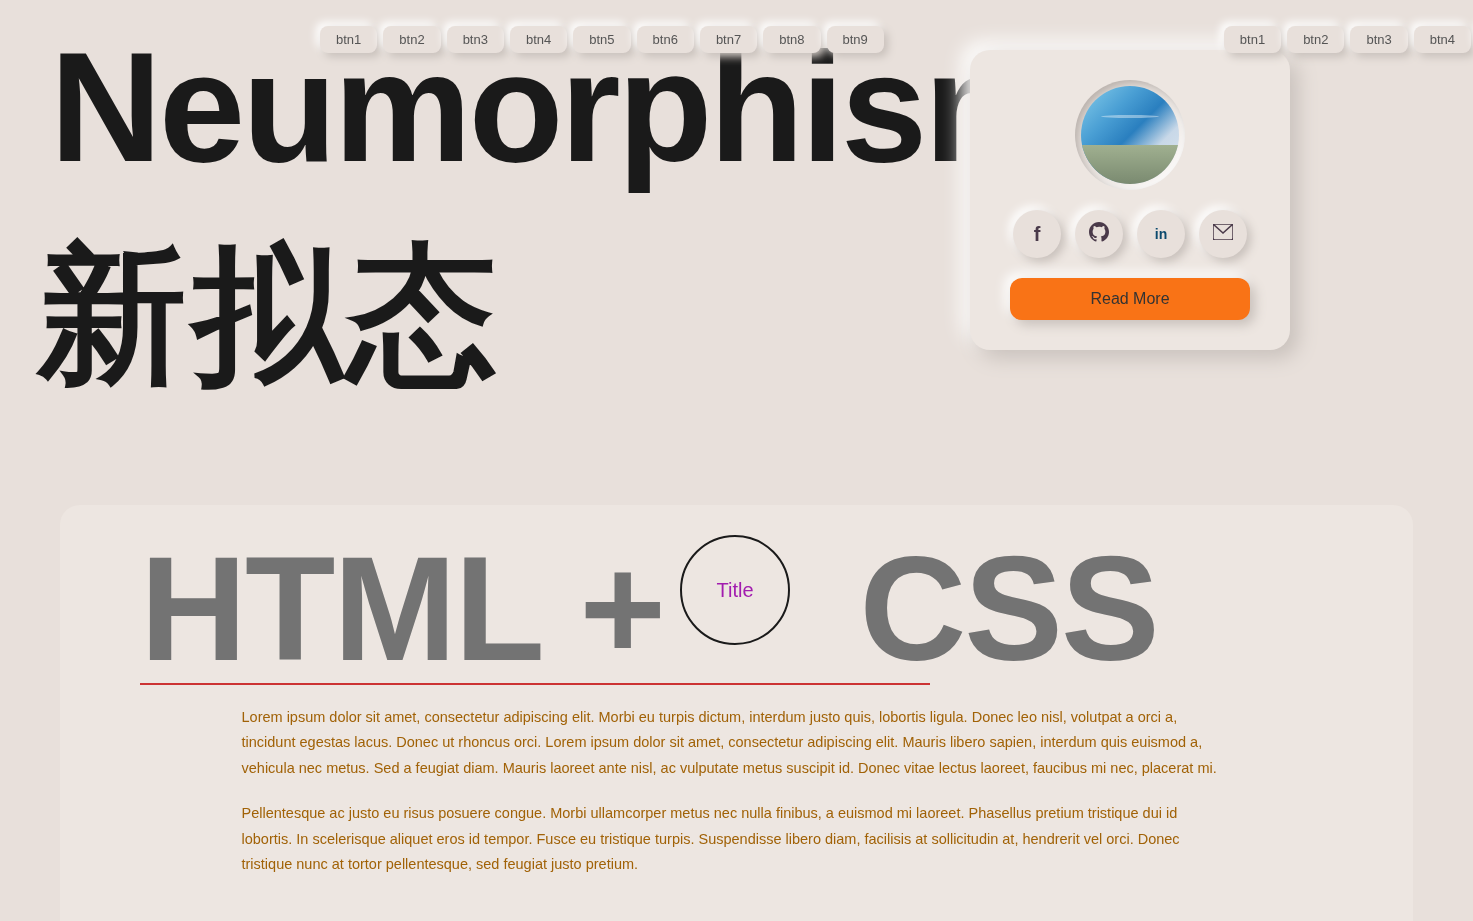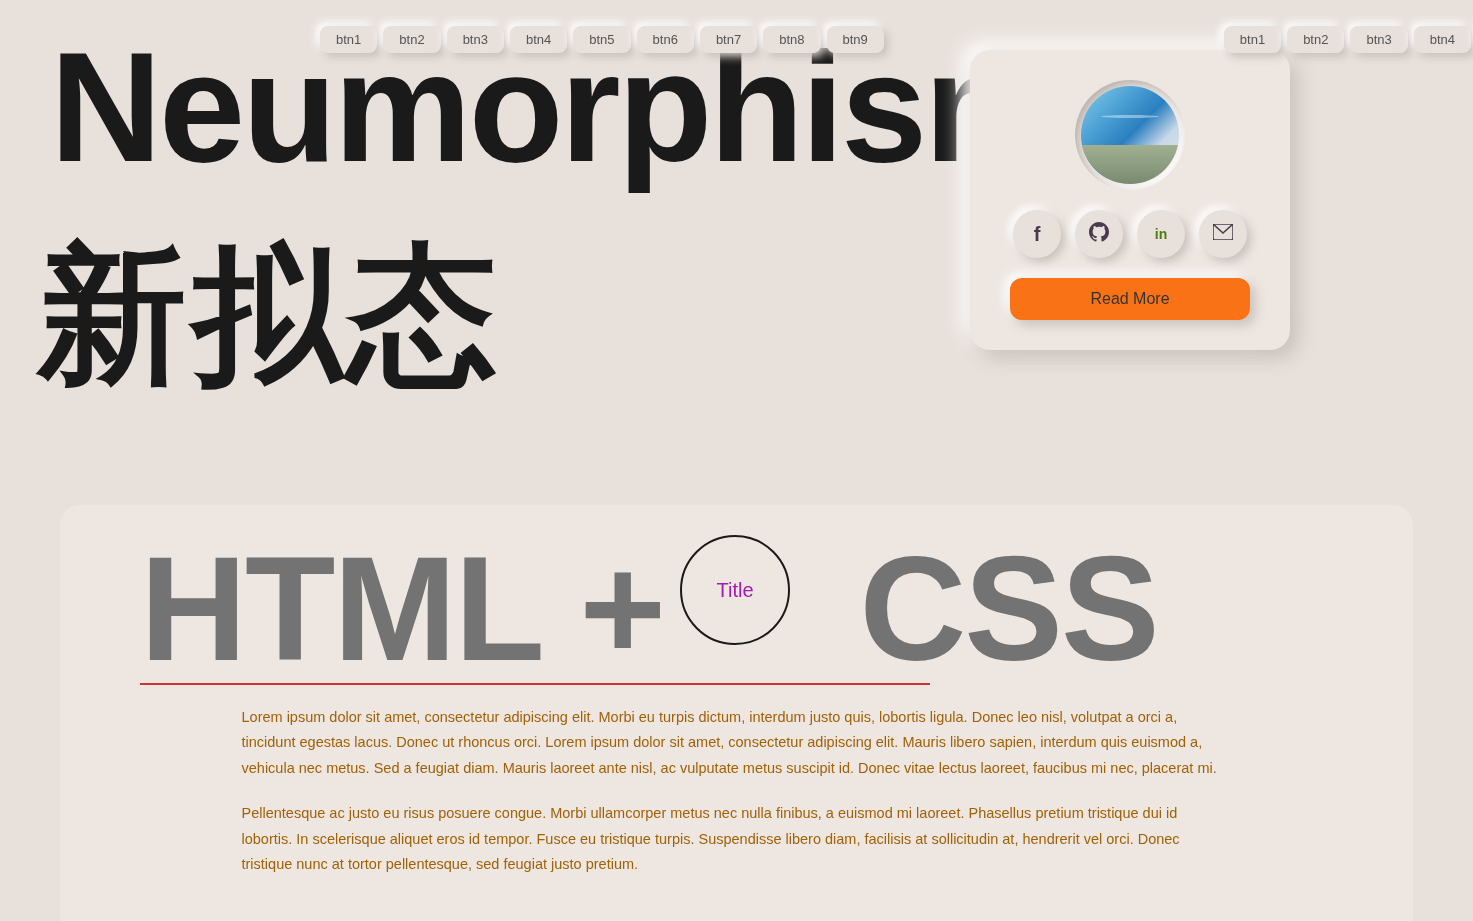--- a/index.html
+++ b/index.html
@@ -308,21 +308,21 @@
           <span style="font-weight:bold;font-size:20px;">f</span>
         </button>
         <button class="social-btn" title="GitHub">
           <span>
             <svg width="20" height="20" viewBox="0 0 20 20" fill="none">
               <path d="M10 0C4.477 0 0 4.477 0 10c0 4.418 2.865 8.166 6.839 9.489.5.092.682-.217.682-.482 0-.237-.008-.866-.013-1.7-2.782.604-3.369-1.34-3.369-1.34-.454-1.155-1.11-1.463-1.11-1.463-.908-.62.069-.608.069-.608 1.003.07 1.531 1.03 1.531 1.03.892 1.529 2.341 1.087 2.91.832.092-.647.35-1.088.636-1.338-2.22-.253-4.555-1.11-4.555-4.943 0-1.091.39-1.984 1.029-2.683-.103-.253-.446-1.27.098-2.647 0 0 .84-.269 2.75 1.025A9.578 9.578 0 0110 4.836c.85.004 1.705.114 2.504.336 1.909-1.294 2.747-1.025 2.747-1.025.546 1.377.203 2.394.1 2.647.64.699 1.028 1.592 1.028 2.683 0 3.842-2.339 4.687-4.566 4.935.359.309.678.919.678 1.852 0 1.336-.012 2.415-.012 2.743 0 .267.18.578.688.48C17.138 18.163 20 14.418 20 10 20 4.477 15.523 0 10 0z" fill="#4a3a4a"></path>
             </svg>
           </span>
         </button>
         <button class="social-btn" title="LinkedIn">
-          <span style="font-weight:bold;font-size:14px;color:#4d7c0f;">in</span>
+          <span style="font-weight:bold;font-size:14px;color:#0c4a6e;">in</span>
         </button>
         <button class="social-btn" title="Email">
           <span>
             <svg width="20" height="16" viewBox="0 0 20 16" fill="none">
               <rect x="0" y="0" width="20" height="16" rx="2" fill="none" stroke="#4a3a4a" stroke-width="1.5"></rect>
               <polyline points="0,0 10,9 20,0" fill="none" stroke="#4a3a4a" stroke-width="1.5"></polyline>
             </svg>
           </span>
         </button>
       </div>

